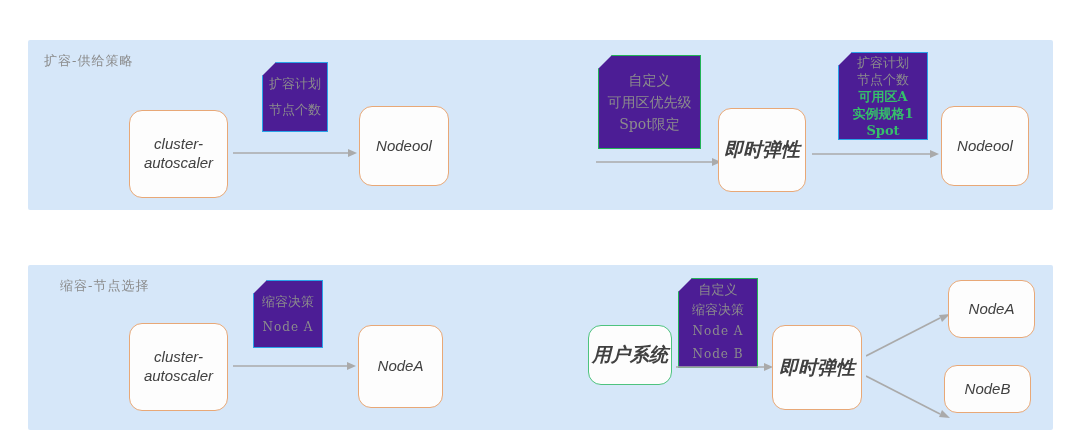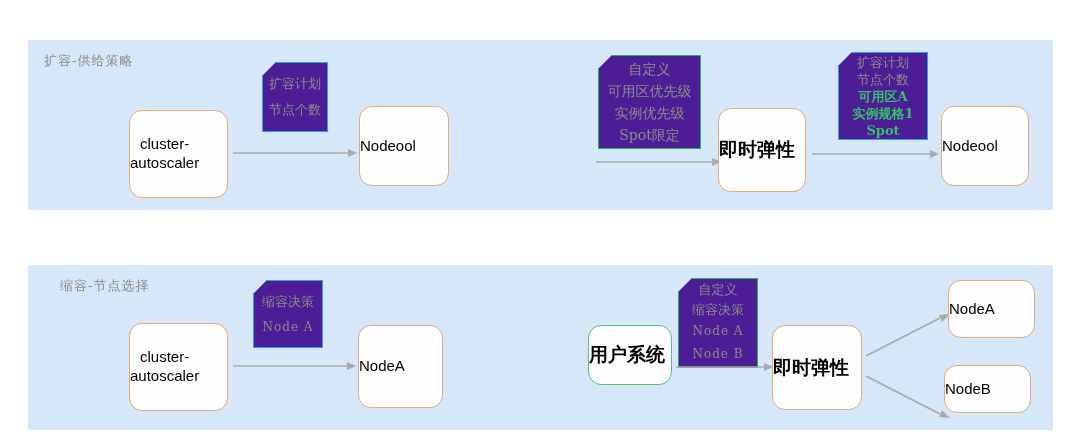--- a/index.html
+++ b/index.html
@@ -31,23 +31,25 @@
     letter-spacing: 1px;
     white-space: nowrap;
   }
   .node {
     position: absolute;
     background: #fdfdfd;
     border: 1.4px solid #e8a877;
     border-radius: 13px;
     display: flex;
     align-items: center;
+    justify-content: center;
     text-align: center;
-    color: #000000;
+    color: #404040;
     box-sizing: border-box;
+    font-style: italic;
   }
   .node.green {
     border-color: #4ec37f;
   }
   .node .label {
     line-height: 1.25;
     white-space: pre-line;
   }
   .node.latin .label {
     font-family: "Liberation Sans", "DejaVu Sans", sans-serif;
@@ -119,21 +121,20 @@
   </svg>
 
   <div class="node latin" style="left:359px; top:86px; width:90px; height:80px;">
     <span class="label">Nodeool</span>
   </div>
 
   <div class="note" style="left:598px; top:35px; width:103px; height:94px; border:1.6px solid #22b357;">
     <div class="note-lines">
       <div class="nline" style="font-size:14px; line-height:22px;">自定义</div>
       <div class="nline" style="font-size:14px; line-height:22px;">可用区优先级</div>
-      <div class="nline" style="font-size:14px; line-height:22px;">实例优先级</div>
       <div class="nline" style="font-size:14px; line-height:22px;">Spot限定</div>
     </div>
   </div>
 
   <svg class="arrow" style="left:596px; top:135px;" width="126" height="14" viewBox="0 0 126 14">
     <line x1="0" y1="7" x2="116" y2="7" stroke="#aaaaaa" stroke-width="1.6"></line>
     <path d="M116,3 L125,7 L116,11 Z" fill="#aaaaaa"></path>
   </svg>
 
   <div class="node cjk" style="left:718px; top:88px; width:88px; height:84px;">

